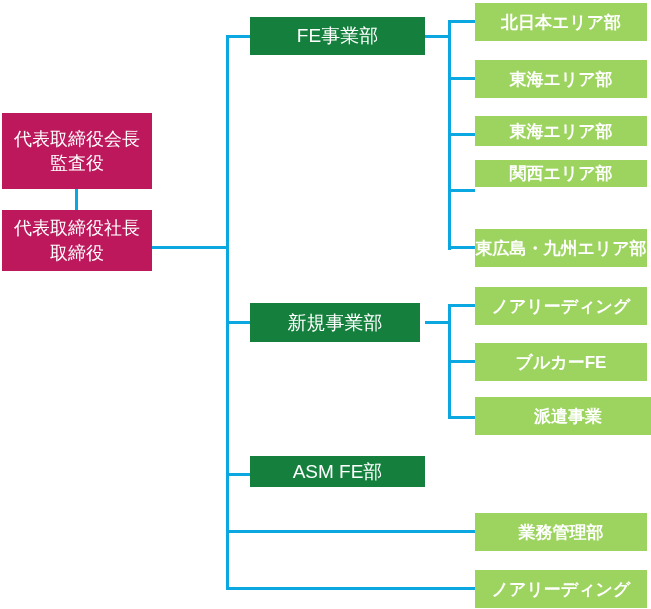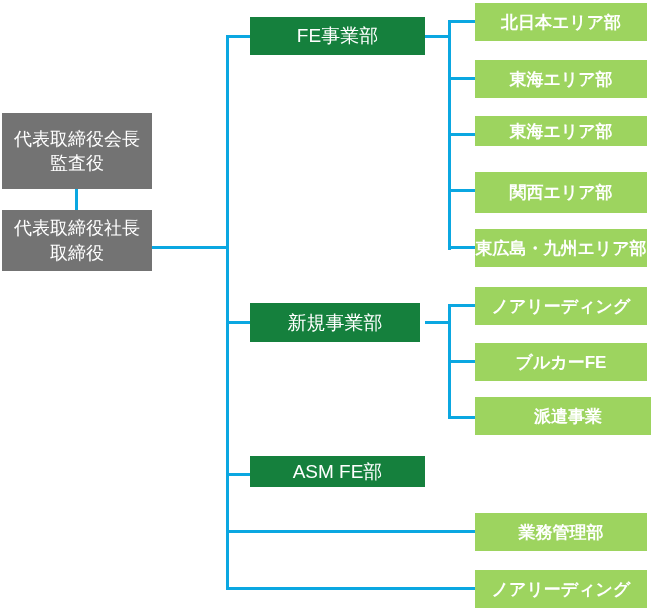--- a/index.html
+++ b/index.html
@@ -15,21 +15,21 @@
     position: absolute;
     display: flex;
     flex-direction: column;
     align-items: center;
     justify-content: center;
     color: #ffffff;
     text-align: center;
     white-space: nowrap;
     box-sizing: border-box;
   }
-  .node.blue   { background: #737373; font-size: 18px; line-height: 1.35; }
+  .node.blue   { background: #be185d; font-size: 18px; line-height: 1.35; }
   .node.green  { background: #15803d; font-size: 19px; text-align: right; }
   .node.lgreen { background: #9dd45f; font-size: 17px; font-weight: bold; }
   .line {
     position: absolute;
     background: #0ba7e1;
   }
 </style>
 </head>
 <body>
 
@@ -80,21 +80,21 @@
 
   <div class="node lgreen" style="left:475px;top:3px;width:172px;height:38px">
     <span>北日本エリア部</span>
   </div>
   <div class="node lgreen" style="left:475px;top:60px;width:172px;height:38px">
     <span>東海エリア部</span>
   </div>
   <div class="node lgreen" style="left:475px;top:116px;width:172px;height:30px">
     <span>東海エリア部</span>
   </div>
-  <div class="node lgreen" style="left:475px;top:172px;width:172px;height:41px">
+  <div class="node lgreen" style="left:475px;top:160px;width:172px;height:27px">
     <span>関西エリア部</span>
   </div>
   <div class="node lgreen" style="left:475px;top:229px;width:172px;height:38px">
     <span>東広島・九州エリア部</span>
   </div>
 
   <div class="node lgreen" style="left:475px;top:287px;width:172px;height:38px">
     <span>ノアリーディング</span>
   </div>
   <div class="node lgreen" style="left:475px;top:343px;width:172px;height:38px">

